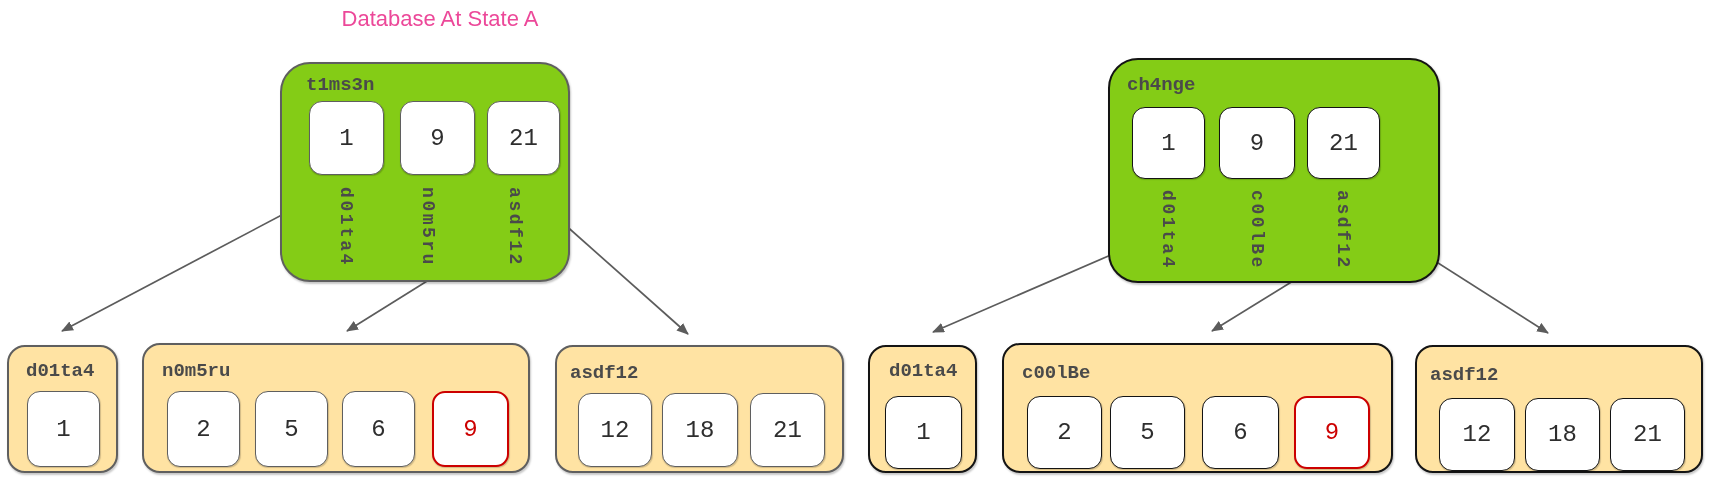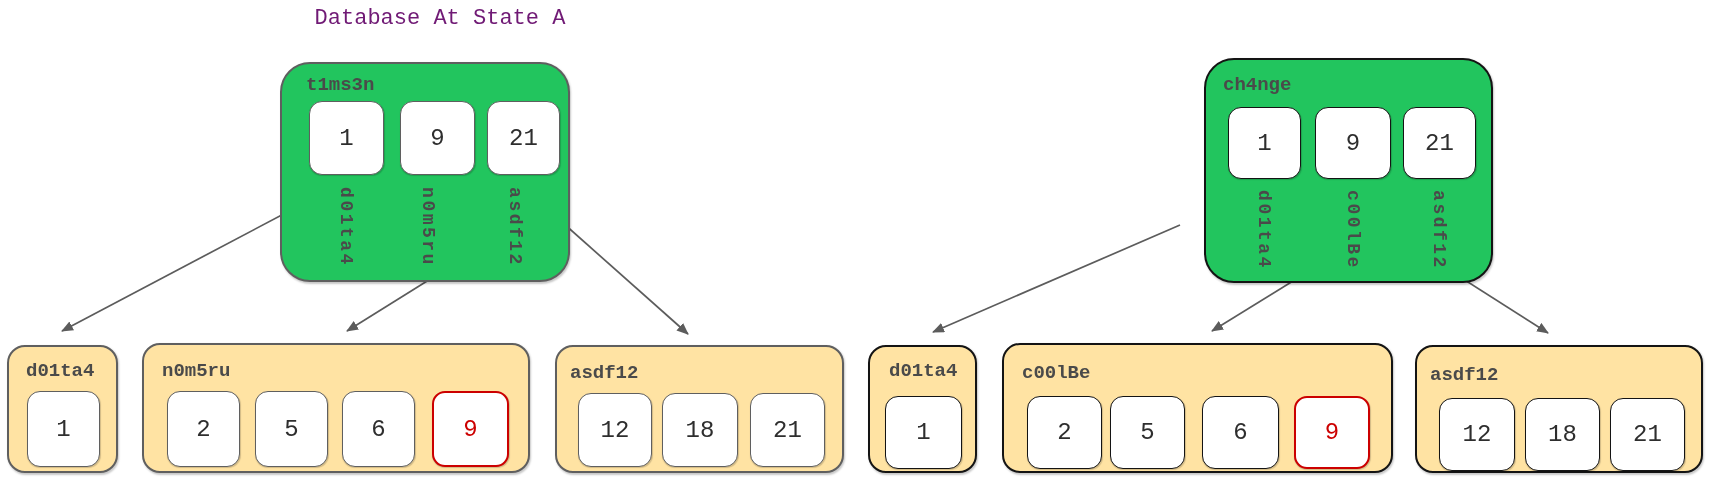--- a/index.html
+++ b/index.html
@@ -1,22 +1,22 @@
 <!DOCTYPE html>
 <html><head>
 <meta charset="utf-8">
 <style>
   html,body{margin:0;padding:0;background:#ffffff;}
   .canvas{position:relative;width:1713px;height:481px;background:#ffffff;overflow:hidden;
           font-family:"Liberation Sans",sans-serif;}
   .arrow-layer{position:absolute;left:0;top:0;width:1713px;height:481px;pointer-events:none;}
-  .diagram-title{position:absolute;top:6px;text-align:center;font-size:22px;color:#701a75;
-                 font-family:Liberation Mono, monospace;}
+  .diagram-title{position:absolute;top:6px;text-align:center;font-size:22px;color:#ec4899;
+                 font-family:Liberation Sans, sans-serif;}
   .box{position:absolute;box-sizing:border-box;box-shadow:1px 1.5px 2px rgba(0,0,0,0.22);}
-  .rootbox{background:#22c55e;border:2px solid #5f5f5f;border-radius:30px;}
+  .rootbox{background:#84cc16;border:2px solid #5f5f5f;border-radius:30px;}
   .tablebox{background:#ffe3a3;border:2px solid #5f5f5f;border-radius:18px;}
   .dark{border-color:#141414;}
   .boxlabel{position:absolute;font-family:"Liberation Mono","DejaVu Sans Mono",monospace;
             font-weight:bold;font-size:19px;color:#4a4a4a;white-space:nowrap;}
   .cell{position:absolute;box-sizing:border-box;background:#ffffff;border:1.6px solid #5f5f5f;
         border-radius:13px;display:flex;align-items:center;justify-content:center;
         font-family:"Liberation Mono","DejaVu Sans Mono",monospace;font-size:24px;color:#2e2e2e;
         box-shadow:0.5px 1px 1px rgba(0,0,0,0.18);}
   .cell.dark{border-color:#141414;}
   .cell.red{border:2px solid #cc0000;color:#cc0000;}
@@ -91,21 +91,21 @@
     </div>
     <div class="cell" style="left:105px;top:46px;width:76px;height:74px;">
       <span>18</span>
     </div>
     <div class="cell" style="left:193px;top:46px;width:75px;height:74px;">
       <span>21</span>
     </div>
   </div>
 
 
-  <div class="box rootbox dark" style="left:1204px;top:58px;width:289px;height:225px;">
+  <div class="box rootbox dark" style="left:1108px;top:58px;width:332px;height:225px;">
     <div class="boxlabel" style="left:17px;top:14px;">ch4nge</div>
     <div class="cell dark" style="left:22px;top:47px;width:73px;height:72px;">
       <span>1</span>
     </div>
     <div class="cell dark" style="left:109px;top:47px;width:76px;height:72px;">
       <span>9</span>
     </div>
     <div class="cell dark" style="left:197px;top:47px;width:73px;height:72px;">
       <span>21</span>
     </div>

